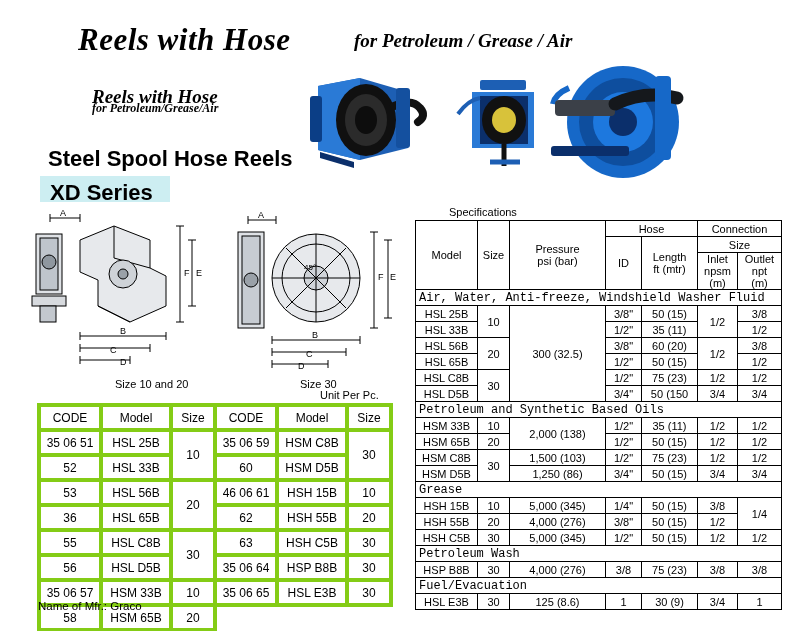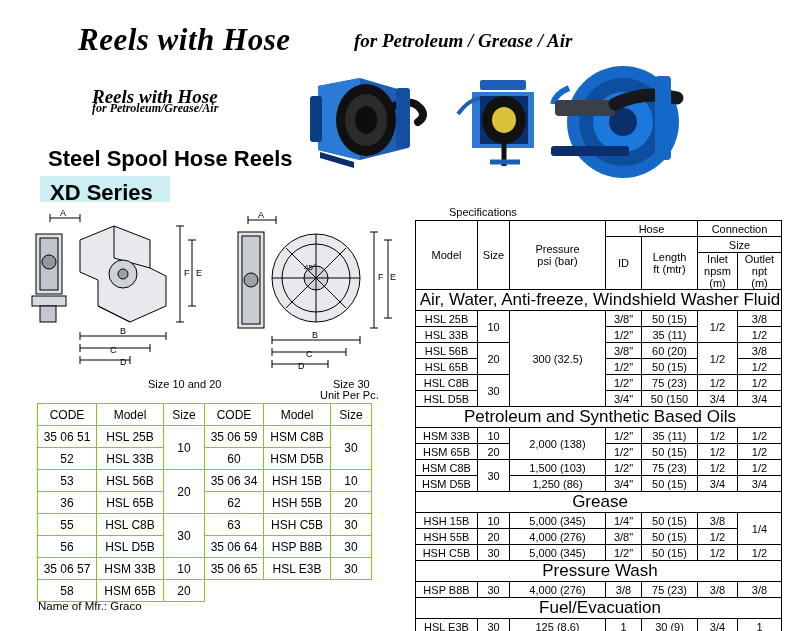--- a/index.html
+++ b/index.html
@@ -14,42 +14,42 @@
   .sub3{position:absolute;left:48px;top:146px;font-family:"Liberation Sans",sans-serif;font-weight:bold;font-size:22px;}
   .series-box{position:absolute;left:40px;top:176px;width:130px;height:26px;background:#cdeef2;}
   .series-label{position:absolute;left:50px;top:180px;font-family:"Liberation Sans",sans-serif;font-weight:bold;font-size:22px;}
 
   
   .photos{position:absolute;left:300px;top:60px;width:500px;height:130px;}
   .photo{position:absolute;}
 
   
   .drawings{position:absolute;left:10px;top:210px;width:390px;height:180px;}
-  .draw-cap{position:absolute;font-size:11px;font-family:"Liberation Sans",sans-serif;margin-left:33px;}
+  .draw-cap{position:absolute;font-size:11px;font-family:"Liberation Sans",sans-serif;}
   .cap1{left:105px;top:168px;}
   .cap2{left:290px;top:168px;}
 
   
   .unit-label{position:absolute;left:320px;top:389px;font-size:11px;text-align:center;}
 
   
   table{border-collapse:collapse;}
   .code-table{position:absolute;left:37px;top:403px;font-size:12px;}
-  .code-table td{border:1px solid #84cc16;height:19px;text-align:center;font-family:"Liberation Sans",sans-serif;}
+  .code-table td{border:4px solid #84cc16;height:19px;text-align:center;font-family:"Liberation Sans",sans-serif;}
   .code-table td.hd{font-weight:normal;}
   .c-code{width:56px;}
   .c-model{width:64px;}
   .c-size{width:38px;}
   .mfr{position:absolute;left:38px;top:600px;font-size:11.5px;}
 
   
   .spec-title{position:absolute;left:418px;top:206px;font-size:11px;margin-left:31px;}
   .spec-table{position:absolute;left:415px;top:220px;font-size:11px;}
   .spec-table td,.spec-table th{border:1px solid #000;text-align:center;font-weight:normal;font-family:"Liberation Sans",sans-serif;font-size:11px;padding:0;height:15px;}
-  .spec-table .grp{text-align:center;padding-left:3px;font-size:17px;height:15px;}
+  .spec-table .grp{text-align:left;padding-left:3px;font-size:12px;height:15px;font-family:Liberation Mono, monospace;}
 </style>
 </head>
 <body>
 
 <div class="main-title">Reels with Hose</div>
 <div class="main-subtitle">for Petroleum / Grease / Air</div>
 
 <div class="sub1">Reels with Hose</div>
 <div class="sub2">for Petroleum/Grease/Air</div>
 <div class="sub3">Steel Spool Hose Reels</div>
@@ -196,21 +196,21 @@
     <td>52</td>
     <td>HSL 33B</td>
     <td>60</td>
     <td>HSM D5B</td>
   </tr>
 
   <tr>
     <td>53</td>
     <td>HSL 56B</td>
     <td rowspan="2">20</td>
-    <td>35 06 34</td>
+    <td>46 06 61</td>
     <td>HSH 15B</td>
     <td>10</td>
   </tr>
   <tr>
     <td>36</td>
     <td>HSL 65B</td>
     <td>62</td>
     <td>HSH 55B</td>
     <td>20</td>
   </tr>
@@ -408,21 +408,21 @@
     <td>HSH C5B</td>
     <td>30</td>
     <td>5,000 (345)</td>
     <td>1/2"</td>
     <td>50 (15)</td>
     <td>1/2</td>
     <td>1/2</td>
   </tr>
 
   <tr>
-    <td class="grp" colspan="7">Pressure Wash</td>
+    <td class="grp" colspan="7">Petroleum Wash</td>
   </tr>
   <tr>
     <td>HSP B8B</td>
     <td>30</td>
     <td>4,000 (276)</td>
     <td>3/8</td>
     <td>75 (23)</td>
     <td>3/8</td>
     <td>3/8</td>
   </tr>

